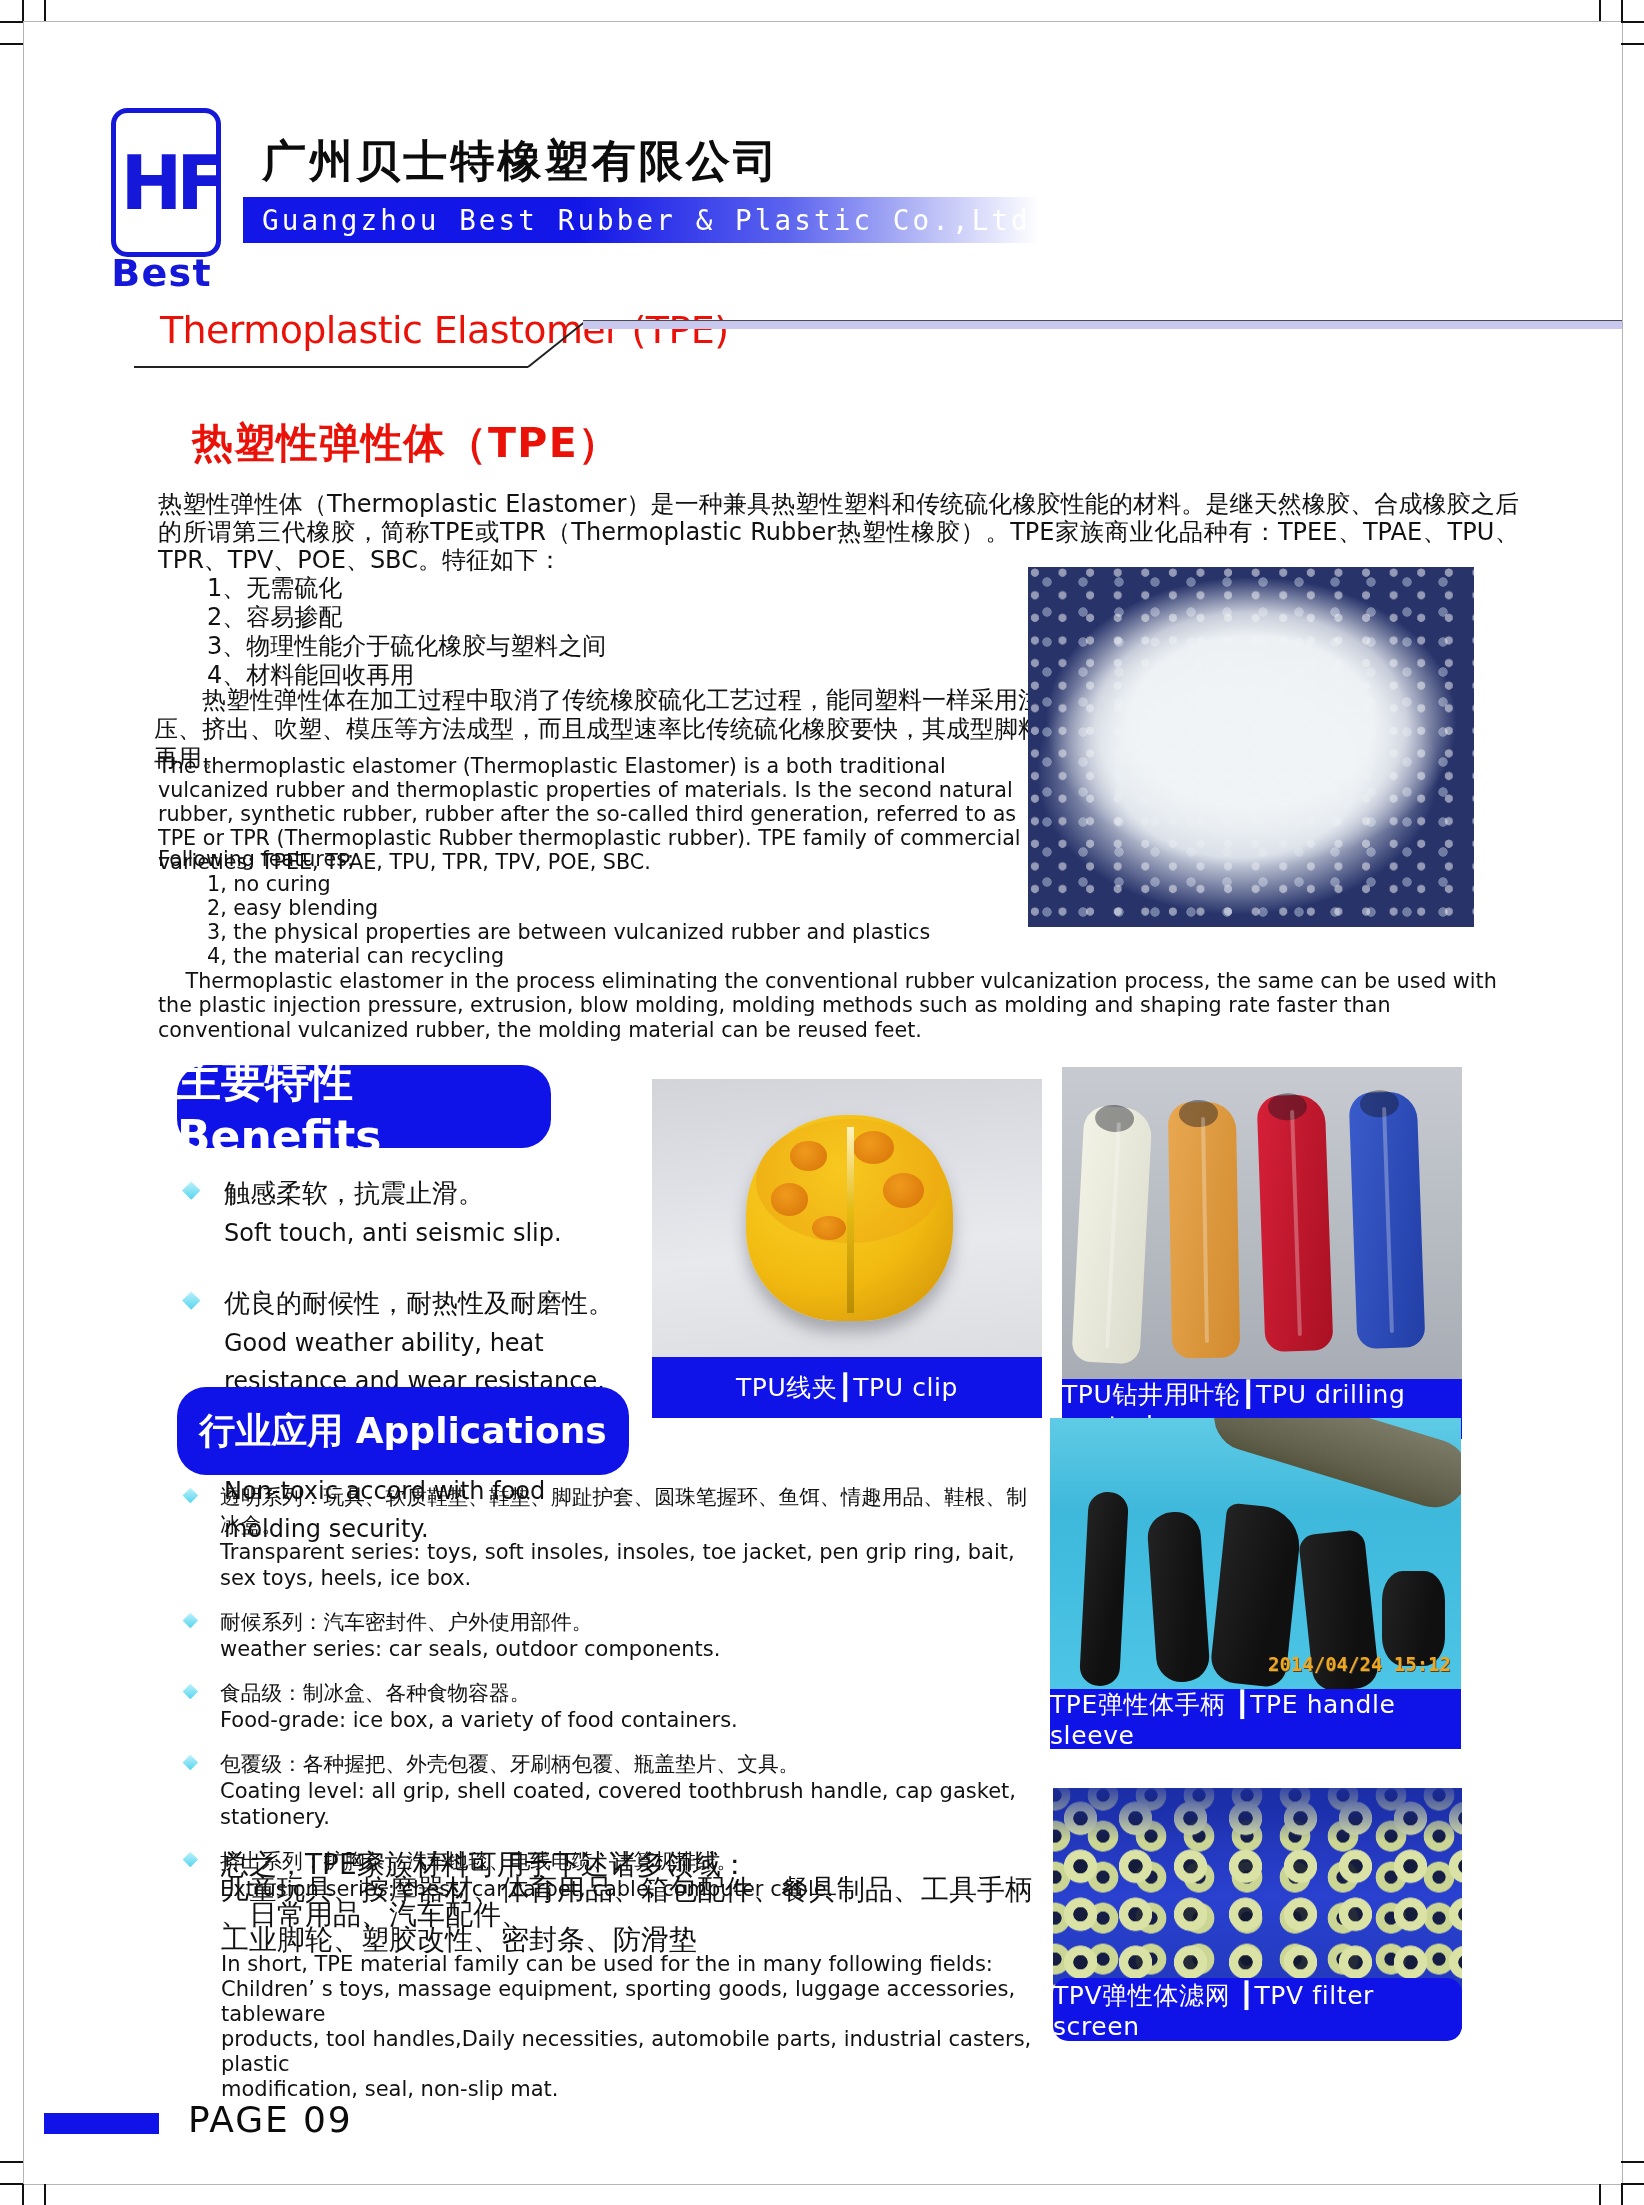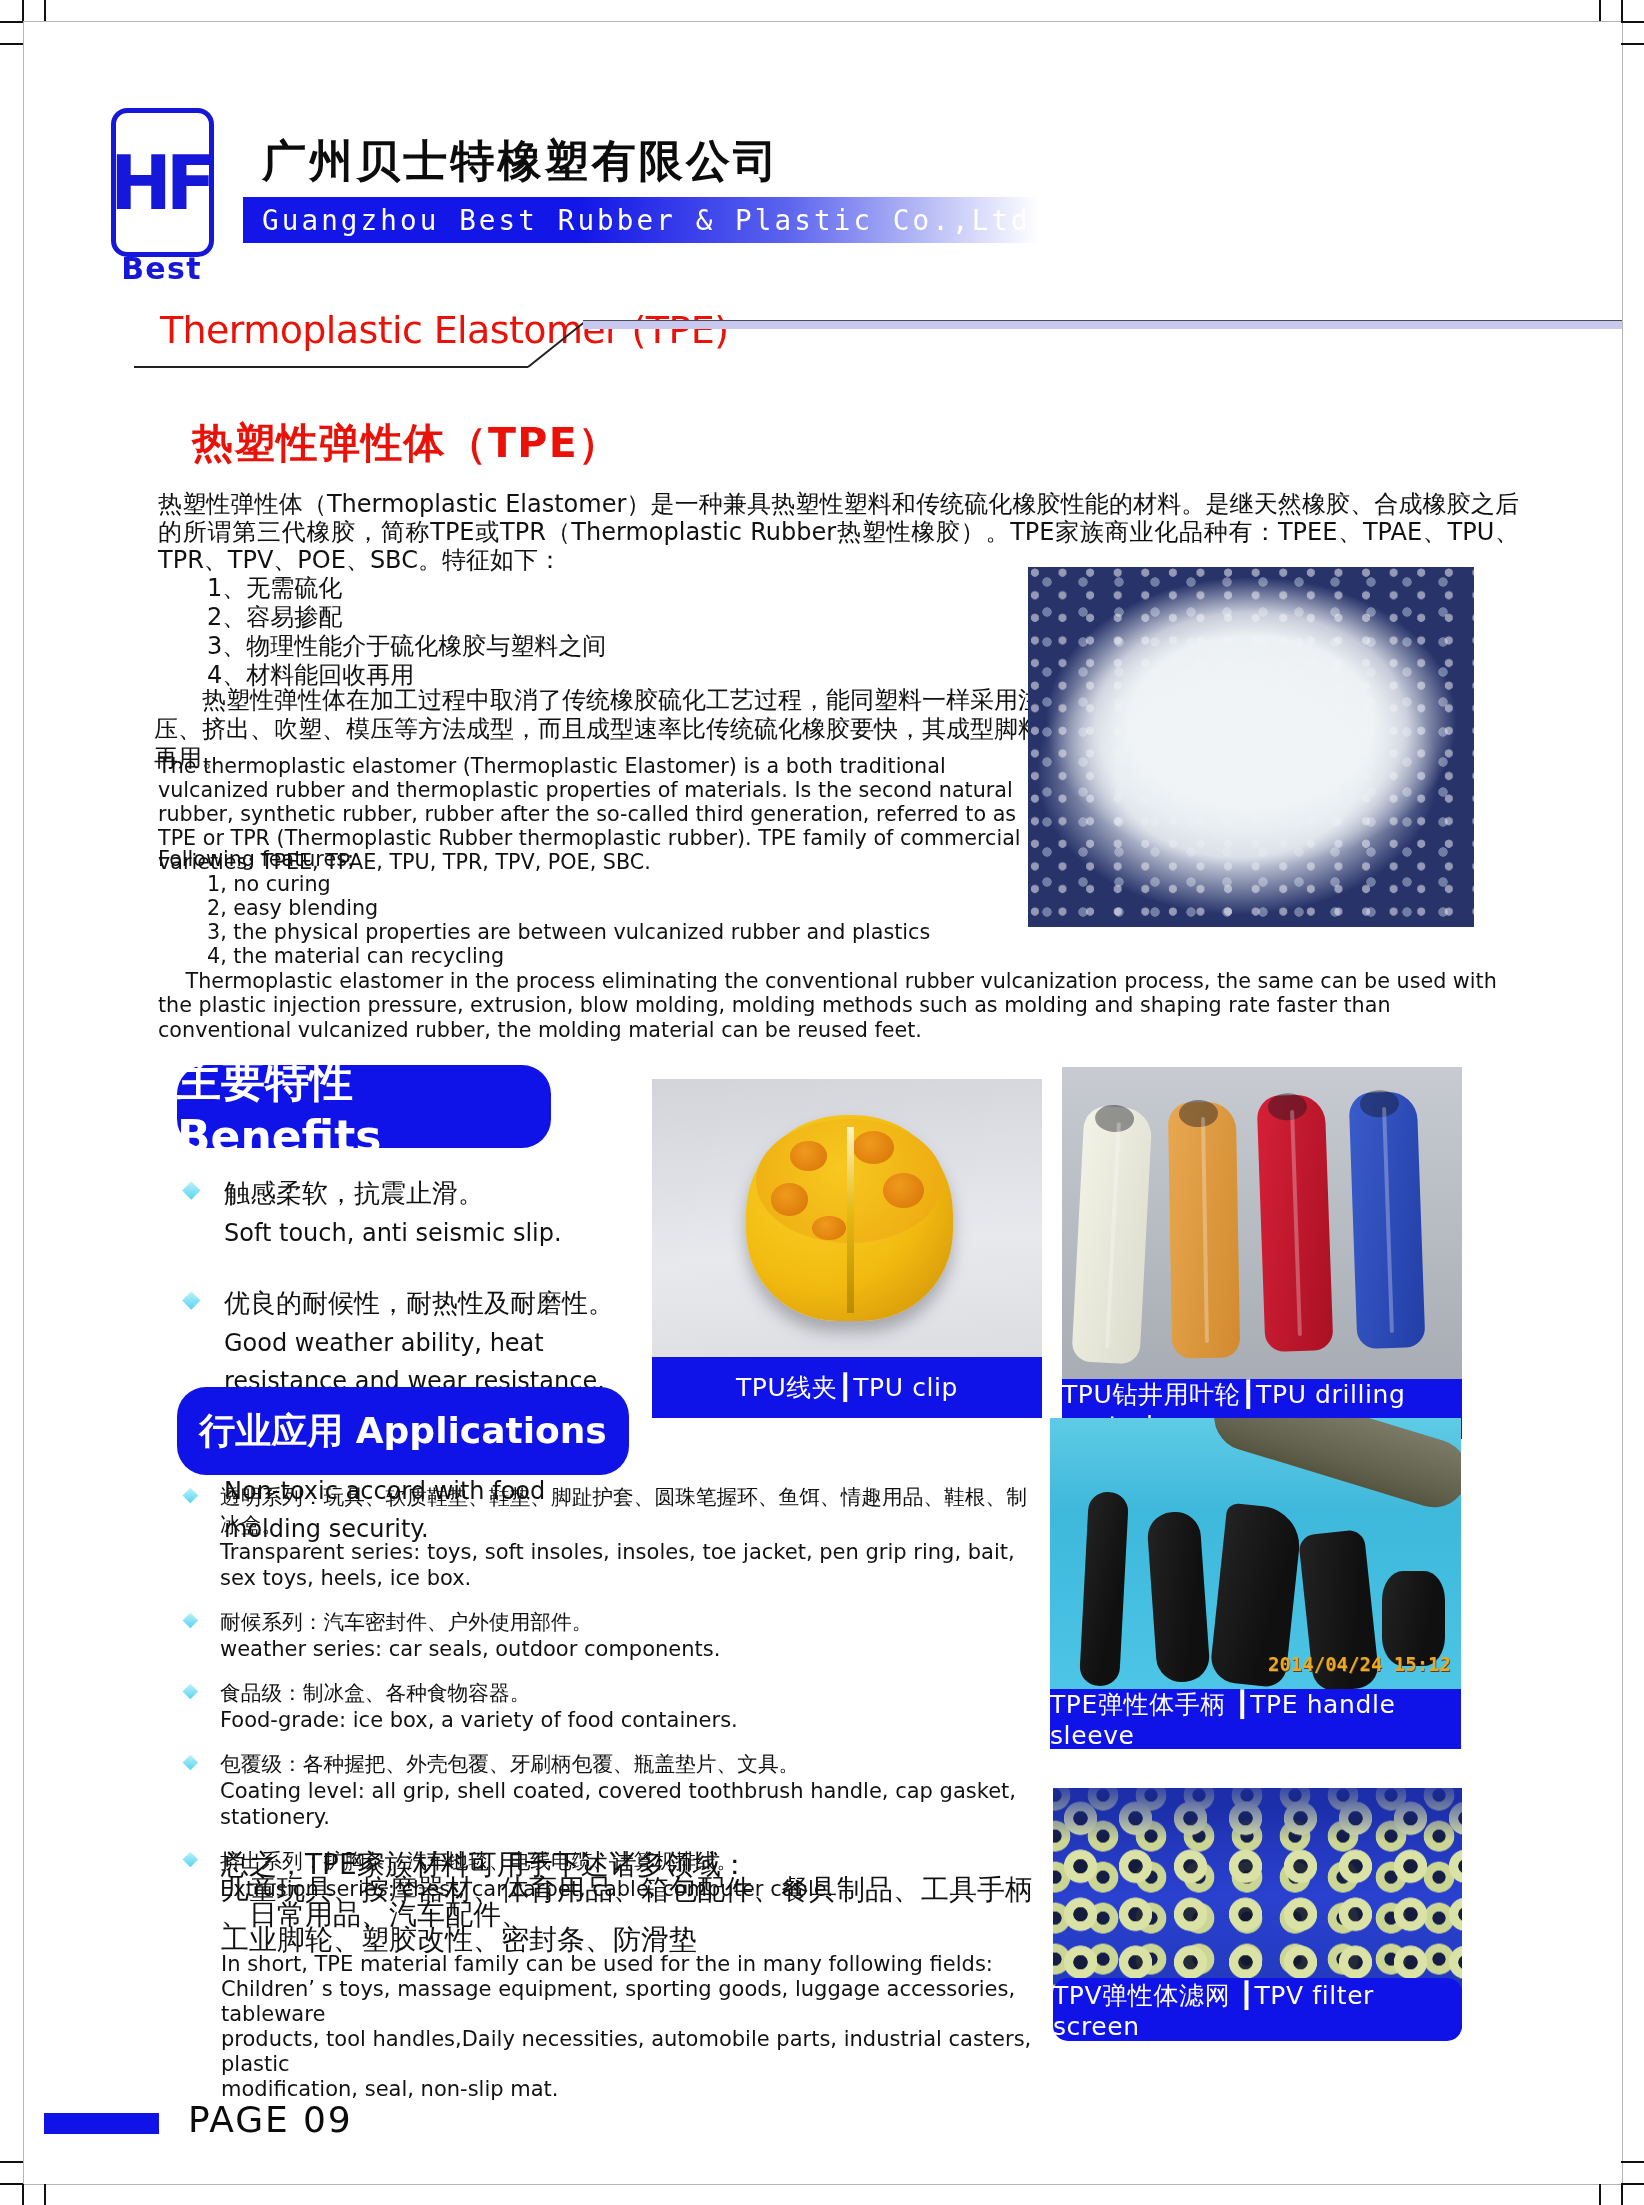--- a/index.html
+++ b/index.html
@@ -4,23 +4,23 @@
 <style>
   html,body{margin:0;padding:0;background:#fff;}
   .page{position:relative;width:1644px;height:2205px;background:#ffffff;overflow:hidden;
         font-family:"DejaVu Sans","Liberation Sans",sans-serif;color:#111;}
   
   .frame{position:absolute;left:22.6px;top:21px;width:1598px;height:2162px;border:1.3px solid #b5b5b5;}
   .cmh{position:absolute;width:22.6px;height:1.9px;background:#111;}
   .cmv{position:absolute;width:1.9px;height:21px;background:#111;}
   
   .logo-box{position:absolute;left:111px;top:108px;width:93px;height:139px;border:5.6px solid #1518d8;
-            border-radius:16.3px;display:flex;align-items:center;justify-content:center;background:#fff;}
+            border-radius:16.3px;display:flex;align-items:center;background:#fff;padding-left:7px;}
   .logo-hf{font-size:74px;font-weight:bold;color:#1518d8;letter-spacing:-6.3px;transform:translateX(-2.5px);}
-  .logo-best{position:absolute;left:105px;top:251px;width:113px;text-align:center;font-size:30px;
+  .logo-best{position:absolute;left:105px;top:251px;width:113px;text-align:center;font-size:38px;
              color:#1518d8;font-weight:600;letter-spacing:1.3px;}
   .company-cn{position:absolute;left:262px;top:132px;font-size:44px;font-weight:bold;letter-spacing:3.1px;color:#0c0c0c;}
   .company-band{position:absolute;left:243px;top:197px;width:796px;height:46px;
       background:linear-gradient(90deg,#1216e6 0%,#1216e6 42%,#5a62ee 68%,#b9bdf6 86%,rgba(255,255,255,0) 100%);
       display:flex;align-items:center;padding-left:19px;box-sizing:border-box;}
   .company-en{color:#fff;font-size:27.6px;letter-spacing:3.1px;font-family:"DejaVu Sans Mono","Liberation Mono",monospace;white-space:nowrap;}
   
   .section-title{position:absolute;left:160px;top:308px;font-size:38px;color:#ea1208;letter-spacing:-0.6px;}
   .title-rule{position:absolute;left:134px;top:366px;width:394px;height:1.9px;background:#222;}
   .title-diag{position:absolute;left:528px;top:366px;width:71px;height:1.9px;background:#222;

